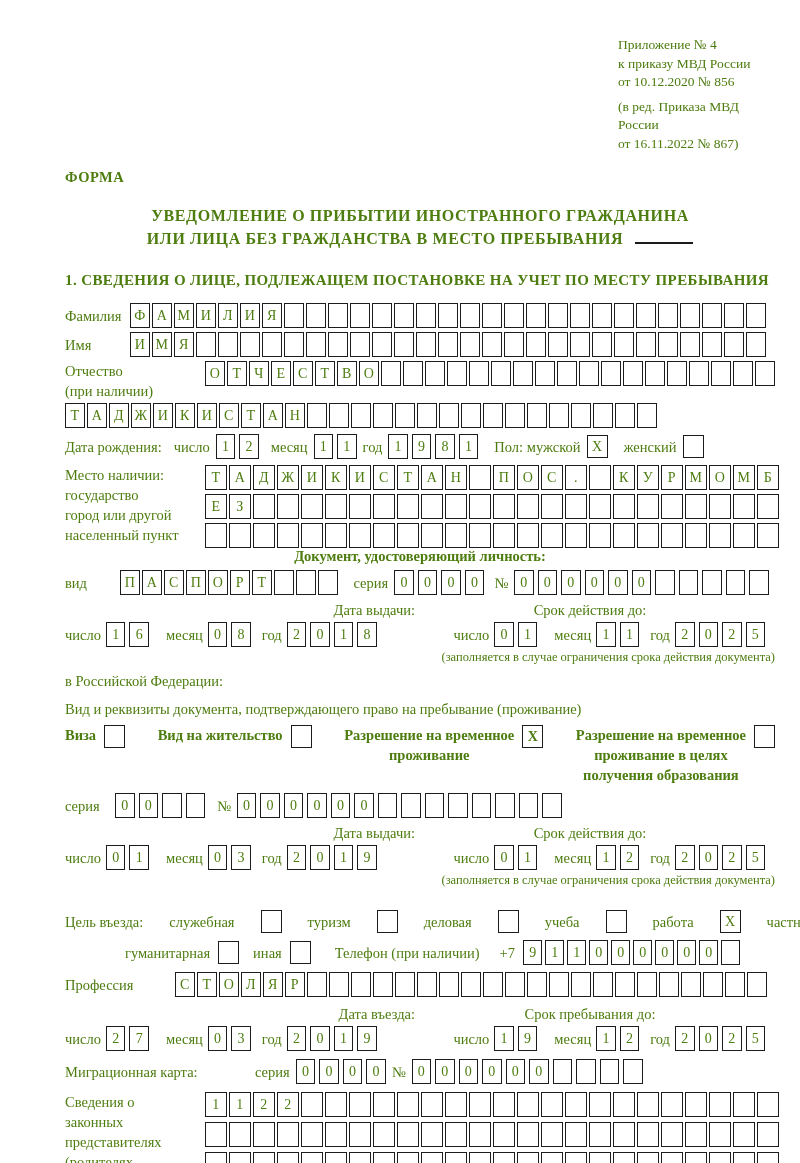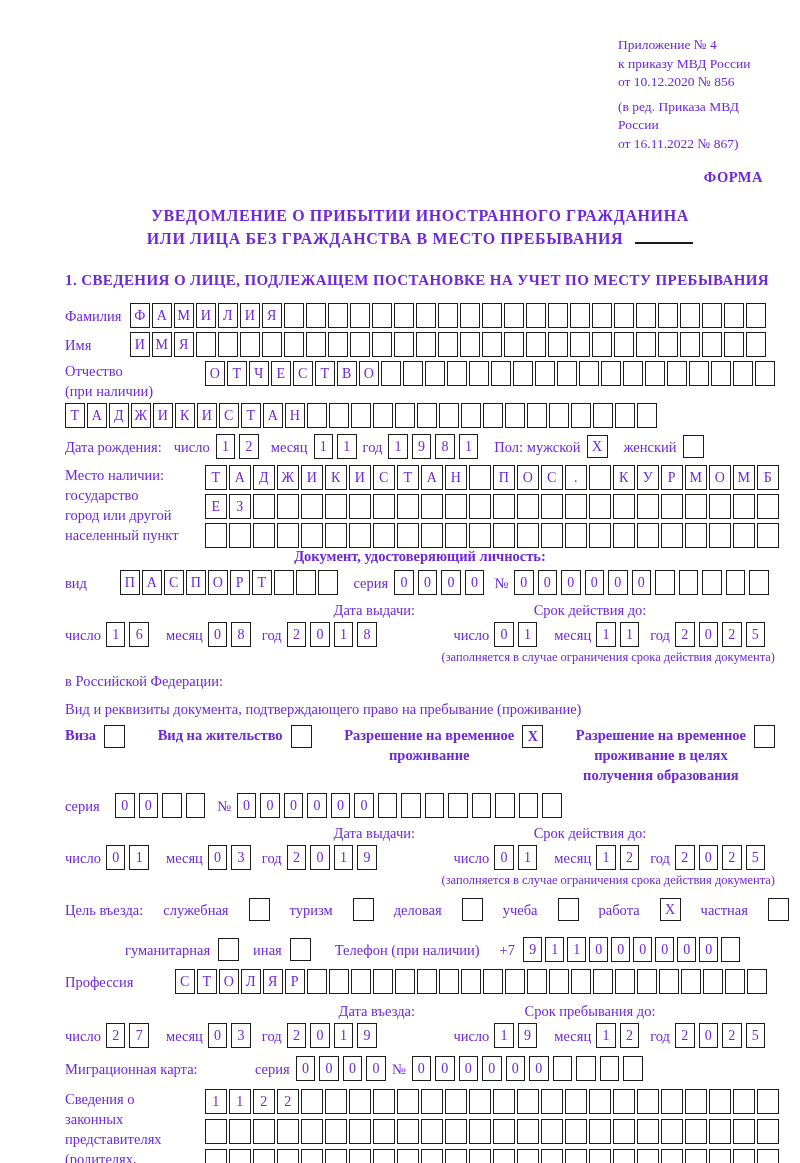--- a/index.html
+++ b/index.html
@@ -1,26 +1,26 @@
 <!DOCTYPE html>
 <html><head>
 <meta charset="utf-8">
 <style>
   * { margin:0; padding:0; box-sizing:border-box; }
   html,body { background:#ffffff; }
   .page {
-    width:800px; height:1163px; background:#ffffff; color:#6d28d9;
+    width:800px; height:1163px; background:#ffffff; color:#4d7c0f;
     font-family:"Liberation Serif", serif;
     padding:36px 25px 0 65px; position:relative; overflow:hidden;
   }
   .lbl { font-size:14.5px; line-height:20px; white-space:nowrap; }
   .note { font-size:12.5px; line-height:16px; }
   .hdr-block { margin-left:553px; font-size:13.5px; line-height:18.5px; }
   .hdr-gap { margin-top:6px; }
-  .forma { margin-top:16px; text-align:right; padding-right:12px; font-weight:bold; font-size:14.5px; letter-spacing:.5px; }
+  .forma { margin-top:16px; text-align:left; padding-right:12px; font-weight:bold; font-size:14.5px; letter-spacing:.5px; }
   .title { margin-top:18px; text-align:center; font-weight:bold; font-size:16px; line-height:23px; letter-spacing:.6px; }
   .tuline { display:inline-block; width:58px; border-bottom:2.2px solid #1b1b1b; height:14px; margin-left:12px; }
   .sec1 { margin-top:22px; font-weight:bold; font-size:15px; letter-spacing:.4px; white-space:nowrap; }
   .frow { display:flex; align-items:flex-start; }
   .vcenter { align-items:center; }
   .cells { display:inline-flex; gap:2.5px; }
   .cells.g4 { gap:4px; }
   .cells.w21 .cell { width:21.5px; }
   .cell {
     flex:none; width:19.5px; height:25px; border:1.6px solid #1c1c1c;
@@ -41,22 +41,22 @@
   .datehdr { display:flex; width:700px; }
   .dh1 { width:350px; text-align:right; }
   .dh2 { flex:1; text-align:center; }
   .note-r { text-align:right; width:710px; margin-top:2px; }
   .ml6 { margin-left:6px; } .ml10 { margin-left:10px; } .ml12 { margin-left:12px; }
   .ml16 { margin-left:16px; } .ml30 { margin-left:30px; }
   .doc-head { text-align:center; font-weight:bold; font-size:14.5px; }
   .resrow { display:flex; justify-content:space-between; margin-top:6px; width:710px;font-weight:bold; }
   .opt { display:flex; align-items:flex-start; gap:8px; }
   .ctr { text-align:center; font-size:14.5px; line-height:20px; }
-  .purpose-row { display:flex; align-items:center; gap:20px; margin-top:10px; }
-  .purpose-row2 { display:flex; align-items:center; gap:8px; margin-top:16px; margin-left:60px; }
+  .purpose-row { display:flex; align-items:center; gap:26px; margin-top:22px; }
+  .purpose-row2 { display:flex; align-items:center; gap:8px; margin-top:7px; margin-left:60px; }
   .rep { display:flex; margin-top:8px; }
   .rep-grids { display:flex; flex-direction:column; gap:5px; }
 </style>
 </head>
 <body>
 
 <div class="page">
 
   <div class="hdr-block">
     <div>Приложение № 4</div>

